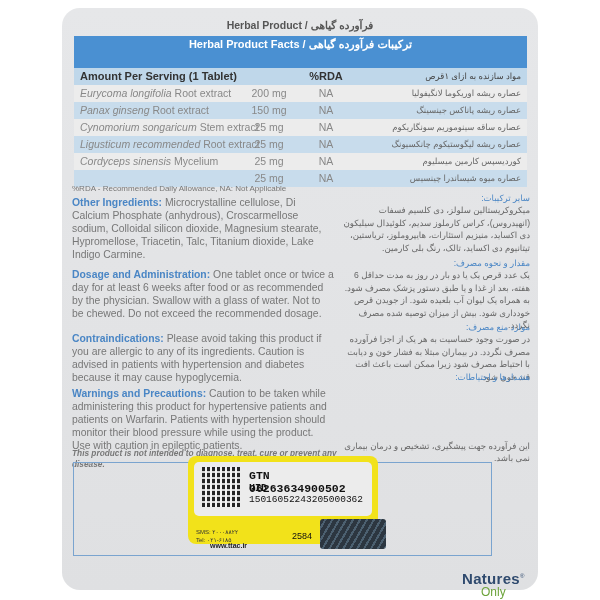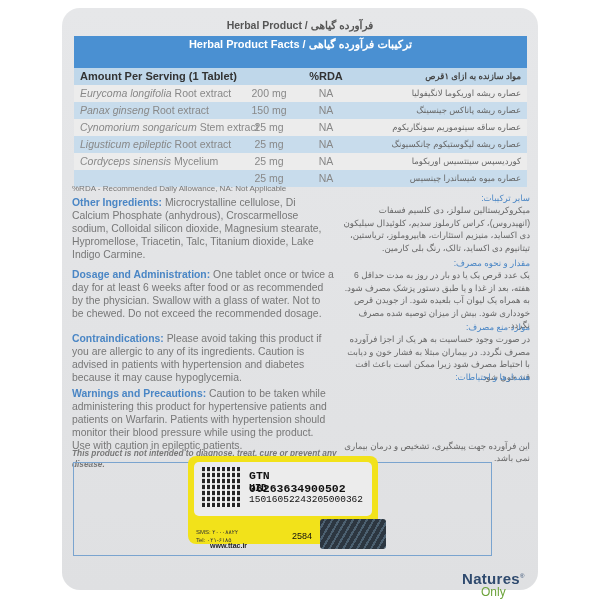--- a/index.html
+++ b/index.html
@@ -12,21 +12,21 @@
   .row{position:relative;height:17px;font-size:10.5px;line-height:17px;color:#888;}
   .row.alt{background:#c8dcec;}
   .row.plain{background:#ececec;}
   .row.hdr{background:#bfd7ea;color:#333;font-weight:bold;font-size:11px;}
   .row .c-name{position:absolute;left:6px;}
   .row .c-name i{font-style:italic;}
   .row .c-amt{position:absolute;left:170px;width:50px;text-align:center;}
   .row .c-rda{position:absolute;left:232px;width:40px;text-align:center;}
   .row.hdr .c-rda{left:225px;width:54px;}
   .row .c-fa{position:absolute;right:6px;direction:rtl;font-size:8.5px;color:#666;}
-  .row.hdr .c-fa{font-weight:bold;color:#444;}
+  .row.hdr .c-fa{font-weight:normal;color:#444;}
   .footnote{position:absolute;left:10px;top:176px;font-size:8px;color:#777;}
   .en{position:absolute;left:10px;width:262px;font-size:10.4px;line-height:13px;color:#777;}
   .en b{color:#4a86c5;}
   .fa{position:absolute;left:280px;width:188px;direction:rtl;text-align:right;font-size:8.6px;line-height:12.4px;color:#666;}
   .fa .lbl{color:#4a86c5;display:block;}
   .disclaimer{position:absolute;left:10px;top:440px;width:275px;font-size:8.3px;line-height:11px;font-style:italic;font-weight:bold;color:#777;}
   .outline-box{position:absolute;left:11px;top:454px;width:417px;height:92px;border:1px solid #7aa4cf;}
   .sticker{position:absolute;left:126px;top:448px;width:190px;height:88px;background:#f2e21a;border-radius:8px;}
   .sticker-inner{position:absolute;left:6px;top:6px;width:178px;height:54px;background:#ececec;border-radius:5px;}
   .qr{position:absolute;left:8px;top:5px;width:38px;height:40px;background:
@@ -73,30 +73,30 @@
       <span class="c-rda">NA</span>
       <span class="c-fa">عصاره ریشه پاناکس جینسینگ</span>
     </div>
     <div class="row plain">
       <span class="c-name"><i>Cynomorium songaricum</i><span> Stem extract</span></span>
       <span class="c-amt">25 mg</span>
       <span class="c-rda">NA</span>
       <span class="c-fa">عصاره ساقه سینوموریم سونگاریکوم</span>
     </div>
     <div class="row alt">
-      <span class="c-name"><i>Ligusticum epileptic</i><span> Root extract</span></span>
+      <span class="c-name"><i>Ligusticum recommended</i><span> Root extract</span></span>
       <span class="c-amt">25 mg</span>
       <span class="c-rda">NA</span>
       <span class="c-fa">عصاره ریشه لیگوستیکوم چانکسیونگ</span>
     </div>
     <div class="row plain">
       <span class="c-name"><i>Cordyceps sinensis</i><span> Mycelium</span></span>
       <span class="c-amt">25 mg</span>
       <span class="c-rda">NA</span>
-      <span class="c-fa">کوردیسپس سینتسیس اوریکوما</span>
+      <span class="c-fa">کوردیسپس کارمین میسلیوم</span>
     </div>
     <div class="row alt">
       <span class="c-amt">25 mg</span>
       <span class="c-rda">NA</span>
       <span class="c-fa">عصاره میوه شیساندرا چینسیس</span>
     </div>
   </div>
 
   <div class="footnote">%RDA - Recommended Daily Allowance, NA: Not Applicable</div>
 

